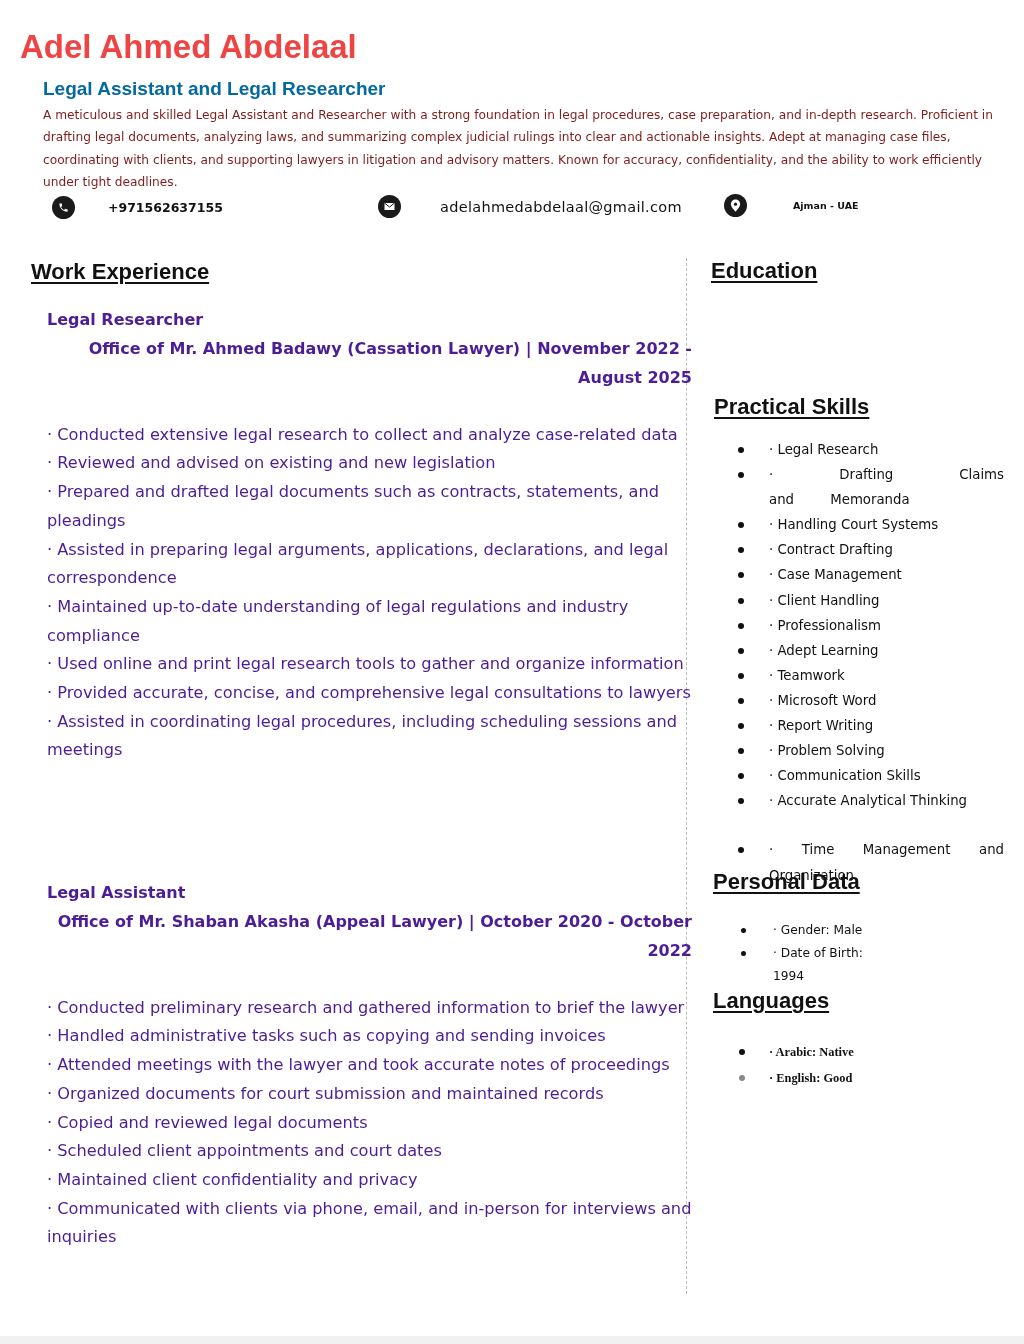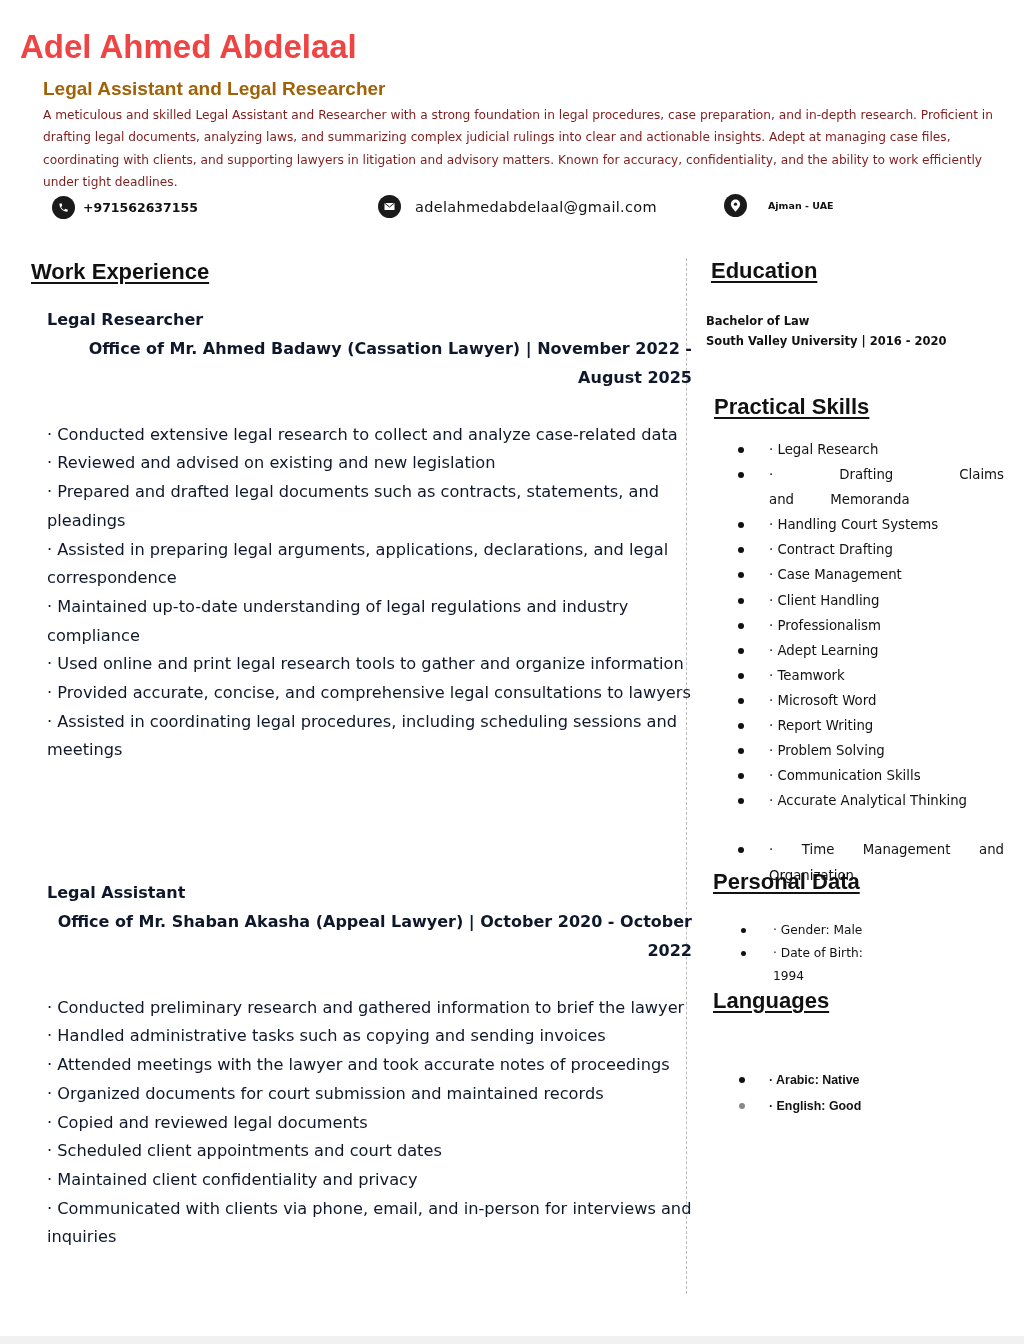--- a/index.html
+++ b/index.html
@@ -2,56 +2,56 @@
 <html><head>
 <meta charset="utf-8">
 <style>
   * { box-sizing: border-box; margin: 0; padding: 0; }
   html, body { width: 1024px; height: 1344px; background: #ffffff; overflow: hidden; }
   body { position: relative; font-family: "Liberation Sans", sans-serif; color: #111; }
   .page { position: absolute; left: 0; top: 0; width: 1024px; height: 1336px; background: #fff; }
   .footer-strip { position: absolute; left: 0; top: 1336px; width: 1024px; height: 8px; background: #f1f1f1; }
 
   .name { position: absolute; left: 20px; top: 28px; font-family: "Liberation Sans", sans-serif; font-weight: bold; font-size: 33px; letter-spacing: 0px; color: #ef4444; }
-  .role { position: absolute; left: 43px; top: 78px; font-weight: bold; font-size: 19px; color: #a16207; }
+  .role { position: absolute; left: 43px; top: 78px; font-weight: bold; font-size: 19px; color: #0369a1; }
   .summary { position: absolute; left: 43px; top: 104px; width: 975px; font-family: "DejaVu Sans", sans-serif; font-size: 12.2px; line-height: 22.3px; color: #7f1d1d; }
 
-  .contact { position: absolute; top: 196px; display: flex; align-items: center; }
+  .contact { position: absolute; top: 196px; display: flex; align-items: center; gap: 25px; }
   .contact .ic { width: 23px; height: 23px; border-radius: 50%; background: #1a1a1a; display: flex; align-items: center; justify-content: center; margin-right: 8px; }
   .contact.phone { left: 52px; }
   .contact.phone span.txt { font-family: "DejaVu Sans", sans-serif; font-weight: bold; font-size: 12.5px; }
   .contact.email { left: 378px; top: 195px; }
   .contact.email .ic { margin-right: 14px; }
   .contact.email span.txt { font-family: "DejaVu Sans", sans-serif; font-size: 14.5px; letter-spacing: 0.3px; }
   .contact.loc { left: 724px; top: 194px; }
   .contact.loc .ic { margin-right: 21px; }
   .contact.loc span.txt { font-family: "DejaVu Sans", sans-serif; font-weight: bold; font-size: 9.5px; }
 
   .divider { position: absolute; left: 686px; top: 258px; height: 1036px; border-left: 1px dashed #bbb; }
 
   .sec-title { position: absolute; font-weight: bold; font-size: 22px; text-decoration: underline; text-underline-offset: 3px; color: #111; }
 
-  .left { position: absolute; left: 47px; width: 645px; font-family: "DejaVu Sans", sans-serif; color: #0f172a; }
+  .left { position: absolute; left: 47px; width: 645px; font-family: "DejaVu Sans", sans-serif; color: #4c1d95; }
   .job-title { font-weight: bold; font-size: 16px; line-height: 29px; }
   .job-org { font-weight: bold; font-size: 16px; line-height: 29px; text-align: right; }
   .bullets { font-size: 16.2px; line-height: 28.7px; }
   .bullets li { list-style: none; }
 
   .right { position: absolute; left: 706px; width: 300px; font-family: "DejaVu Sans", sans-serif; color: #111; }
   .edu { font-weight: bold; font-size: 11.5px; line-height: 20px; }
 
   .skills { position: absolute; left: 738px; width: 266px; font-family: "DejaVu Sans", sans-serif; font-size: 13.3px; line-height: 25.1px; }
   .skills li { list-style: none; position: relative; padding-left: 31px; text-align: justify; text-align-last: left; }
   .skills li .dot { position: absolute; left: 0; top: 10px; width: 6px; height: 6px; border-radius: 50%; background: #111; }
 
   .pdata { position: absolute; left: 741px; width: 160px; font-family: "DejaVu Sans", sans-serif; font-size: 12.2px; line-height: 23px; }
   .pdata li { list-style: none; position: relative; padding-left: 32px; }
   .pdata li .dot { position: absolute; left: 0; top: 9px; width: 5px; height: 5px; border-radius: 50%; background: #111; }
 
-  .langs { position: absolute; left: 739px; width: 200px; font-family: Liberation Sans, sans-serif; font-weight: bold; font-size: 12.4px; line-height: 26px; margin-top: 28px; }
+  .langs { position: absolute; left: 739px; width: 200px; font-family: Liberation Serif, serif; font-weight: bold; font-size: 12.4px; line-height: 26px; }
   .langs li { list-style: none; position: relative; padding-left: 30px; }
   .langs li .dot { position: absolute; left: 0; top: 10px; width: 6px; height: 6px; border-radius: 50%; background: #111; }
   .langs li.faded .dot { background: #888; }
 </style>
 </head>
 <body>
 
 <div class="page">
 
   <div class="name">Adel Ahmed Abdelaal</div>
@@ -117,24 +117,20 @@
       <li>· Attended meetings with the lawyer and took accurate notes of proceedings</li>
       <li>· Organized documents for court submission and maintained records</li>
       <li>· Copied and reviewed legal documents</li>
       <li>· Scheduled client appointments and court dates</li>
       <li>· Maintained client confidentiality and privacy</li>
       <li>· Communicated with clients via phone, email, and in-person for interviews and inquiries</li>
     </ul>
   </div>
 
   <div class="sec-title" style="left:711px; top:258px;">Education</div>
-  <div class="right" style="top:311px;">
-    <div class="edu">Bachelor of Law</div>
-    <div class="edu">South Valley University | 2016 - 2020</div>
-  </div>
 
   <div class="sec-title" style="left:714px; top:394px;">Practical Skills</div>
   <ul class="skills" style="top:437px;">
     <li><span class="dot"></span><span>· Legal Research</span></li>
     <li style="word-spacing:32px;"><span class="dot"></span><span>· Drafting Claims and Memoranda</span></li>
     <li><span class="dot"></span><span>· Handling Court Systems</span></li>
     <li><span class="dot"></span><span>· Contract Drafting</span></li>
     <li><span class="dot"></span><span>· Case Management</span></li>
     <li><span class="dot"></span><span>· Client Handling</span></li>
     <li><span class="dot"></span><span>· Professionalism</span></li>

